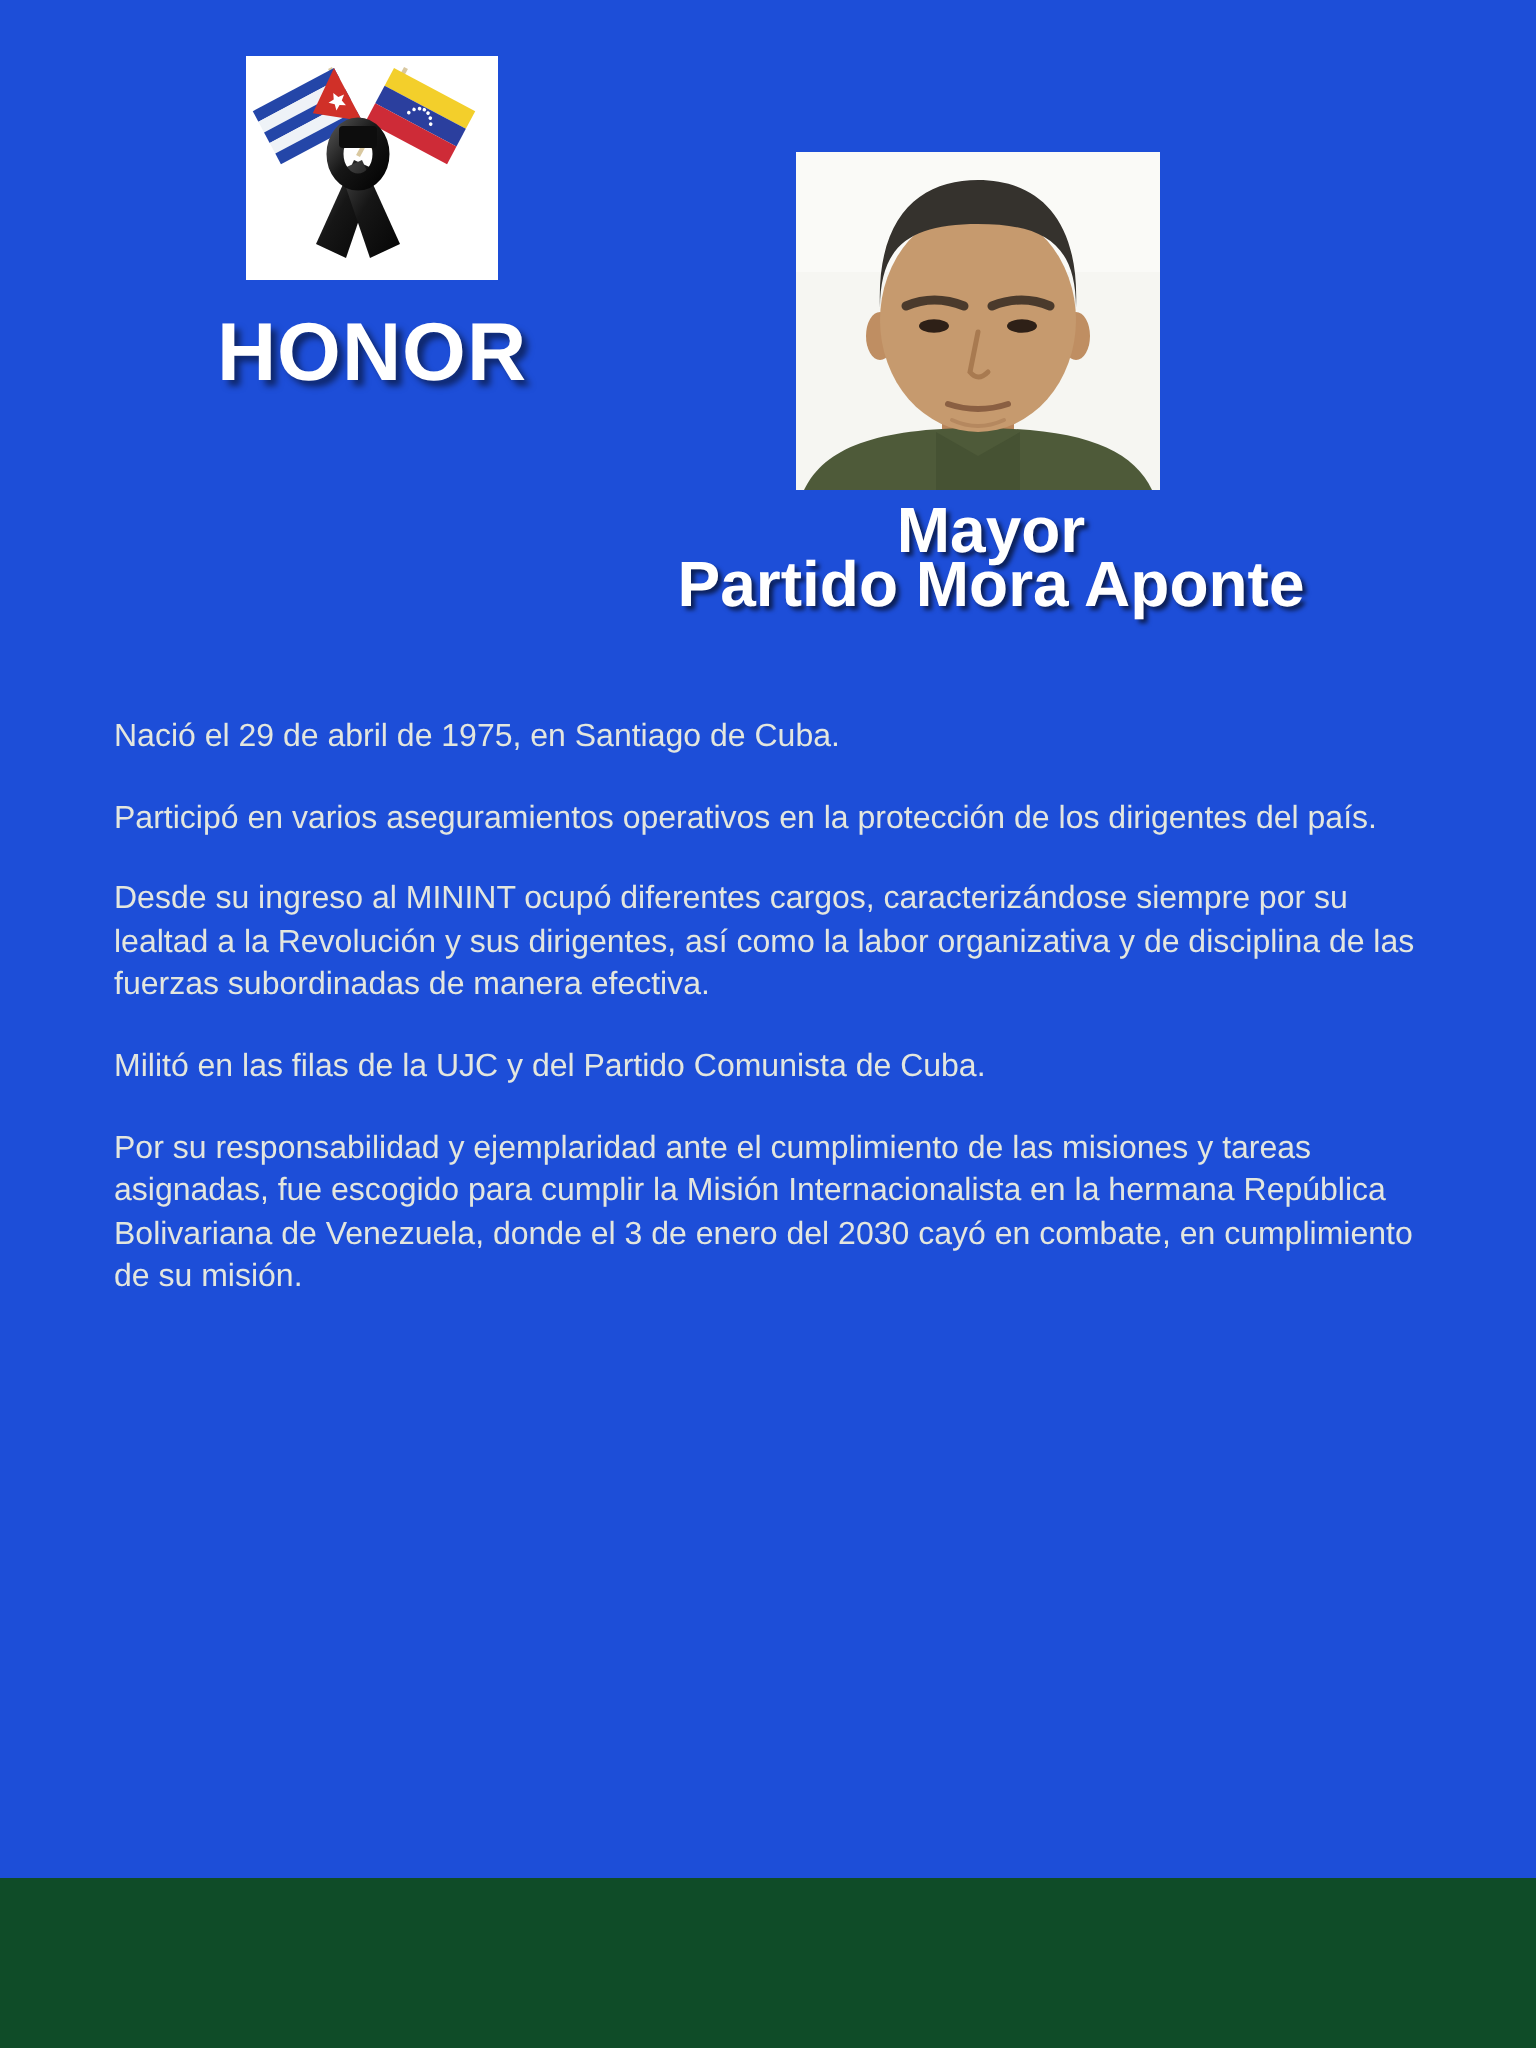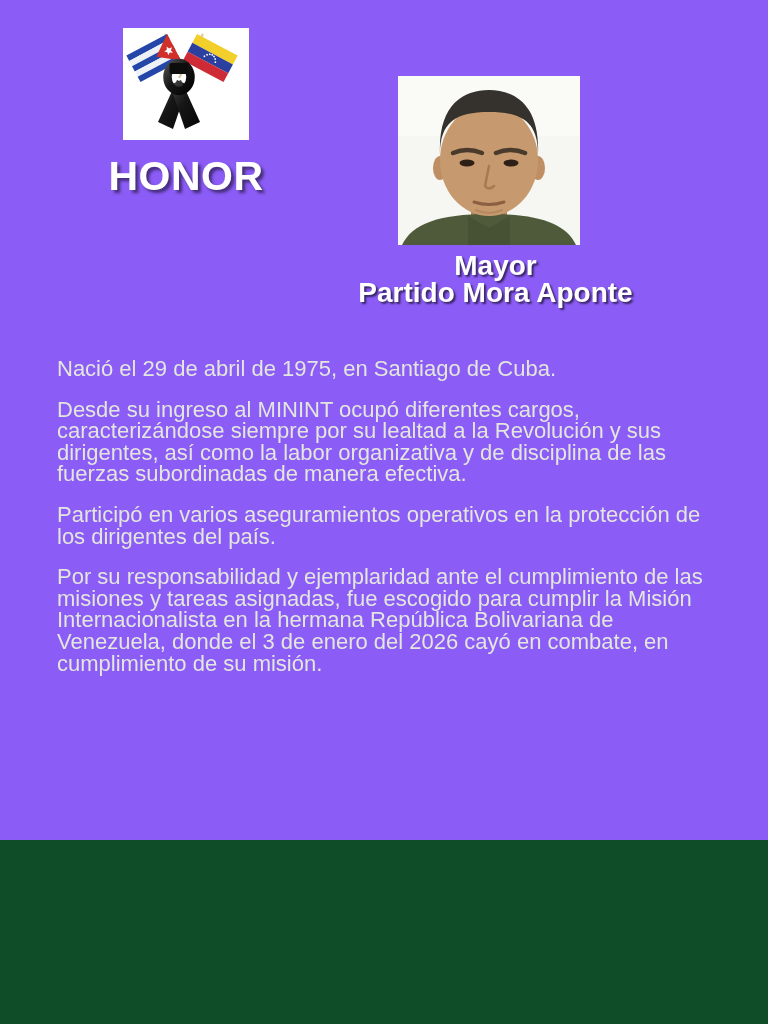--- a/index.html
+++ b/index.html
@@ -3,22 +3,22 @@
 <meta charset="utf-8">
 <style>
   html,body{margin:0;padding:0;}
   body{
     width:768px;height:1024px;
     background:#0f4c28;
     font-family:"Liberation Sans",sans-serif;
     overflow:hidden;
   }
   .poster{
-    position:relative;width:768px;height:840px;
-    background:#8b5cf6;overflow:hidden;
+    position:relative;width:768px;height:939px;
+    background:#1d4ed8;overflow:hidden;
   }
   .emblem{
     position:absolute;left:123px;top:28px;
     width:126px;height:112px;background:#ffffff;
   }
   .emblem svg{display:block;}
   .title{
     position:absolute;left:36px;top:154px;width:300px;
     text-align:center;color:#ffffff;font-weight:bold;
     font-size:41px;line-height:45px;letter-spacing:0.5px;
@@ -26,27 +26,27 @@
     white-space:nowrap;
   }
   .photo{
     position:absolute;left:398px;top:76px;
     width:182px;height:169px;background:#f8f8f5;
   }
   .photo svg{display:block;}
   .caption{
     position:absolute;left:338px;top:252px;width:315px;
     text-align:center;color:#ffffff;font-weight:bold;
-    font-size:28px;line-height:27px;
+    font-size:32px;line-height:27px;
     text-shadow:2px 2px 2px rgba(0,0,0,0.6);
     white-space:nowrap;
   }
   .bio{
     position:absolute;left:57px;top:358px;width:657px;
-    color:#e3e6de;font-size:22px;line-height:21.6px;
+    color:#e3e6de;font-size:16px;line-height:21.6px;
     text-align:left;
   }
   .bio p{margin:0 0 19px 0;}
 </style>
 </head>
 <body>
 
 <div class="poster">
 
   <div class="emblem">
@@ -133,18 +133,19 @@
     </svg>
   </div>
 
   <div class="caption">
     <div>Mayor</div>
     <div>Partido Mora Aponte</div>
   </div>
 
   <div class="bio">
     <p>Nació el 29 de abril de 1975, en Santiago de Cuba.</p>
+    <p>Participó en varios aseguramientos operativos en la protección de los dirigentes del país.</p>
     <p>Desde su ingreso al MININT ocupó diferentes cargos, caracterizándose siempre por su lealtad a la Revolución y sus dirigentes, así como la labor organizativa y de disciplina de las fuerzas subordinadas de manera efectiva.</p>
-    <p>Participó en varios aseguramientos operativos en la protección de los dirigentes del país.</p>
-    <p>Por su responsabilidad y ejemplaridad ante el cumplimiento de las misiones y tareas asignadas, fue escogido para cumplir la Misión Internacionalista en la hermana República Bolivariana de Venezuela, donde el 3 de enero del 2026 cayó en combate, en cumplimiento de su misión.</p>
+    <p>Militó en las filas de la UJC y del Partido Comunista de Cuba.</p>
+    <p>Por su responsabilidad y ejemplaridad ante el cumplimiento de las misiones y tareas asignadas, fue escogido para cumplir la Misión Internacionalista en la hermana República Bolivariana de Venezuela, donde el 3 de enero del 2030 cayó en combate, en cumplimiento de su misión.</p>
   </div>
 
 </div>
 
 </body></html>

